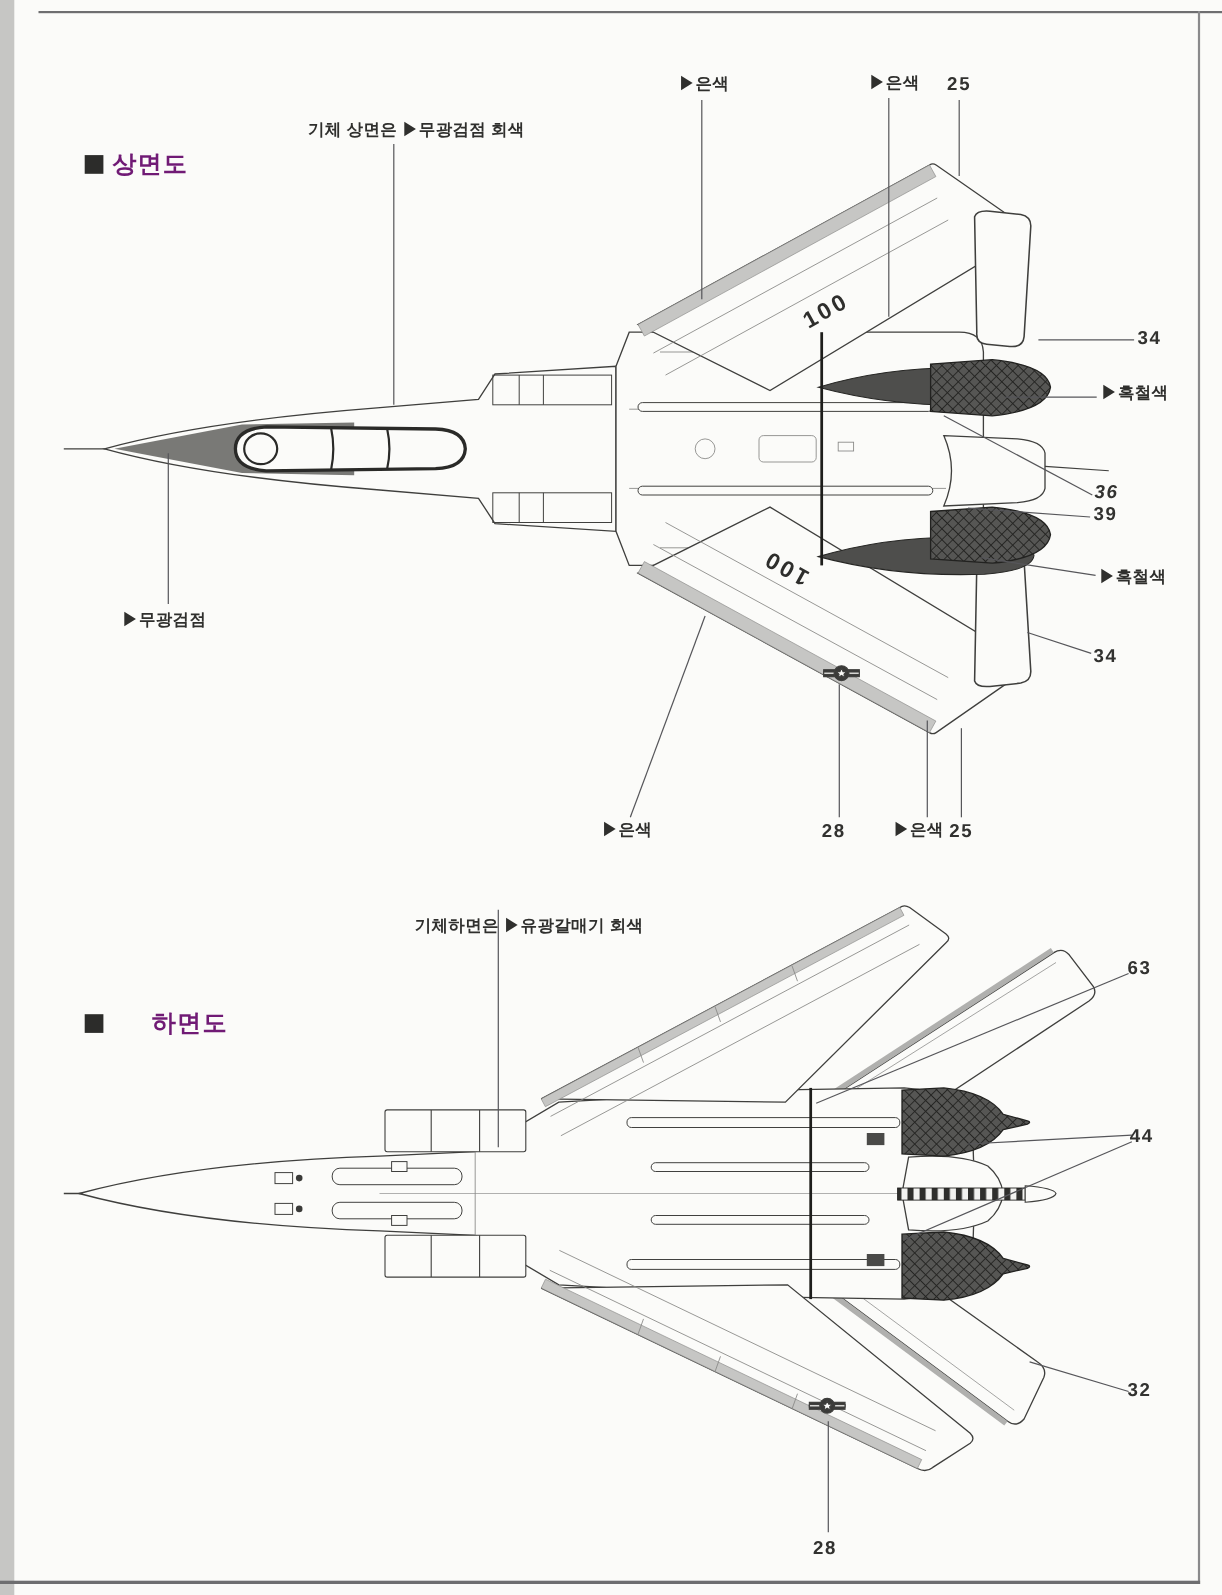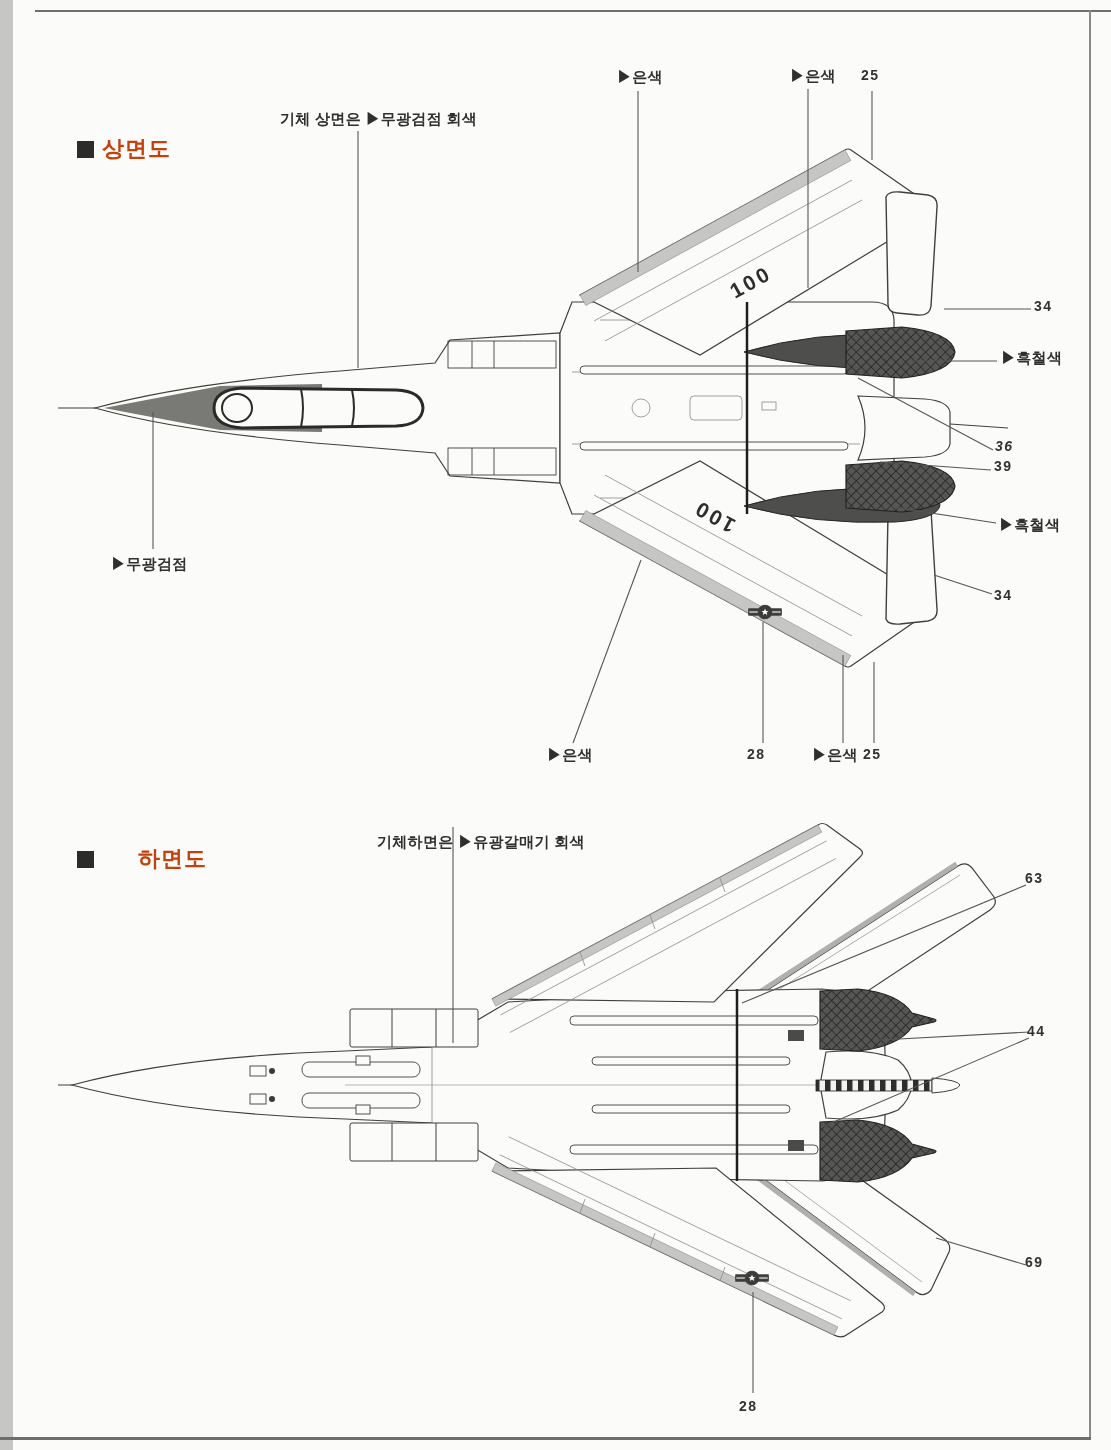--- a/index.html
+++ b/index.html
@@ -5,23 +5,23 @@
   html,body{margin:0;padding:0;background:#d9d9d7;}
   .page{position:relative;width:1111px;height:1450px;background:#fbfbf9;overflow:hidden;
         font-family:"Liberation Sans",sans-serif;}
   .scan-strip{position:absolute;left:0;top:0;width:13px;height:1450px;background:#c6c6c4;}
   .frame-top{position:absolute;left:35px;top:10px;width:1076px;height:2px;background:#6e6e70;}
   .frame-right{position:absolute;left:1089px;top:10px;width:2px;height:1430px;background:#8a8a8c;}
   .frame-bottom{position:absolute;left:0px;top:1437px;width:1091px;height:3px;background:#6e6e70;}
   .art{position:absolute;left:0;top:0;}
   .co{position:absolute;font-size:15px;font-weight:700;color:#2f2f2d;letter-spacing:.3px;
       white-space:nowrap;line-height:1.1;}
-  .num{font-size:14px;font-weight:700;letter-spacing:1.5px;color:#323230;}
+  .num{font-size:17px;font-weight:700;letter-spacing:1.5px;color:#323230;}
   .sec{position:absolute;display:flex;align-items:center;gap:8px;font-size:22px;font-weight:700;
-       color:#c2410c;letter-spacing:1px;}
+       color:#701a75;letter-spacing:1px;}
   .sq{width:17px;height:17px;background:#2c2c2a;display:inline-block;}
 </style>
 </head>
 <body>
 
 <div class="page">
   <div class="scan-strip"></div>
   <div class="frame-top"></div>
   <div class="frame-right"></div>
   <div class="frame-bottom"></div>
@@ -200,21 +200,21 @@
       <line x1="1029" y1="1038" x2="822" y2="1127"></line>
       <line x1="1026" y1="1265" x2="936" y2="1238"></line>
       <line x1="753" y1="1393" x2="753" y2="1292"></line>
     </g>
   </svg>
 
   <div class="sec" style="left:77px;top:134px;">
     <span class="sq"></span>
     <span>상면도</span>
   </div>
-  <div class="sec" style="left:77px;top:844px;gap:44px;">
+  <div class="sec" style="left:77px;top:915px;gap:44px;">
     <span class="sq"></span>
     <span>하면도</span>
   </div>
 
   <div class="co" style="left:280px;top:111px;">기체 상면은 ▶무광검점 회색</div>
   <div class="co" style="left:617px;top:69px;">▶은색</div>
   <div class="co" style="left:790px;top:68px;">▶은색</div>
   <div class="co num" style="left:861px;top:68px;">25</div>
   <div class="co num" style="left:1034px;top:299px;">34</div>
   <div class="co" style="left:1001px;top:350px;">▶흑철색</div>
@@ -224,15 +224,15 @@
   <div class="co num" style="left:994px;top:588px;">34</div>
   <div class="co" style="left:111px;top:556px;">▶무광검점</div>
   <div class="co" style="left:547px;top:747px;">▶은색</div>
   <div class="co num" style="left:747px;top:747px;">28</div>
   <div class="co" style="left:812px;top:747px;">▶은색</div>
   <div class="co num" style="left:863px;top:747px;">25</div>
 
   <div class="co" style="left:377px;top:834px;">기체하면은 ▶유광갈매기 회색</div>
   <div class="co num" style="left:1025px;top:871px;">63</div>
   <div class="co num" style="left:1027px;top:1024px;">44</div>
-  <div class="co num" style="left:1025px;top:1255px;">69</div>
+  <div class="co num" style="left:1025px;top:1255px;">32</div>
   <div class="co num" style="left:739px;top:1399px;">28</div>
 </div>
 
 </body></html>

